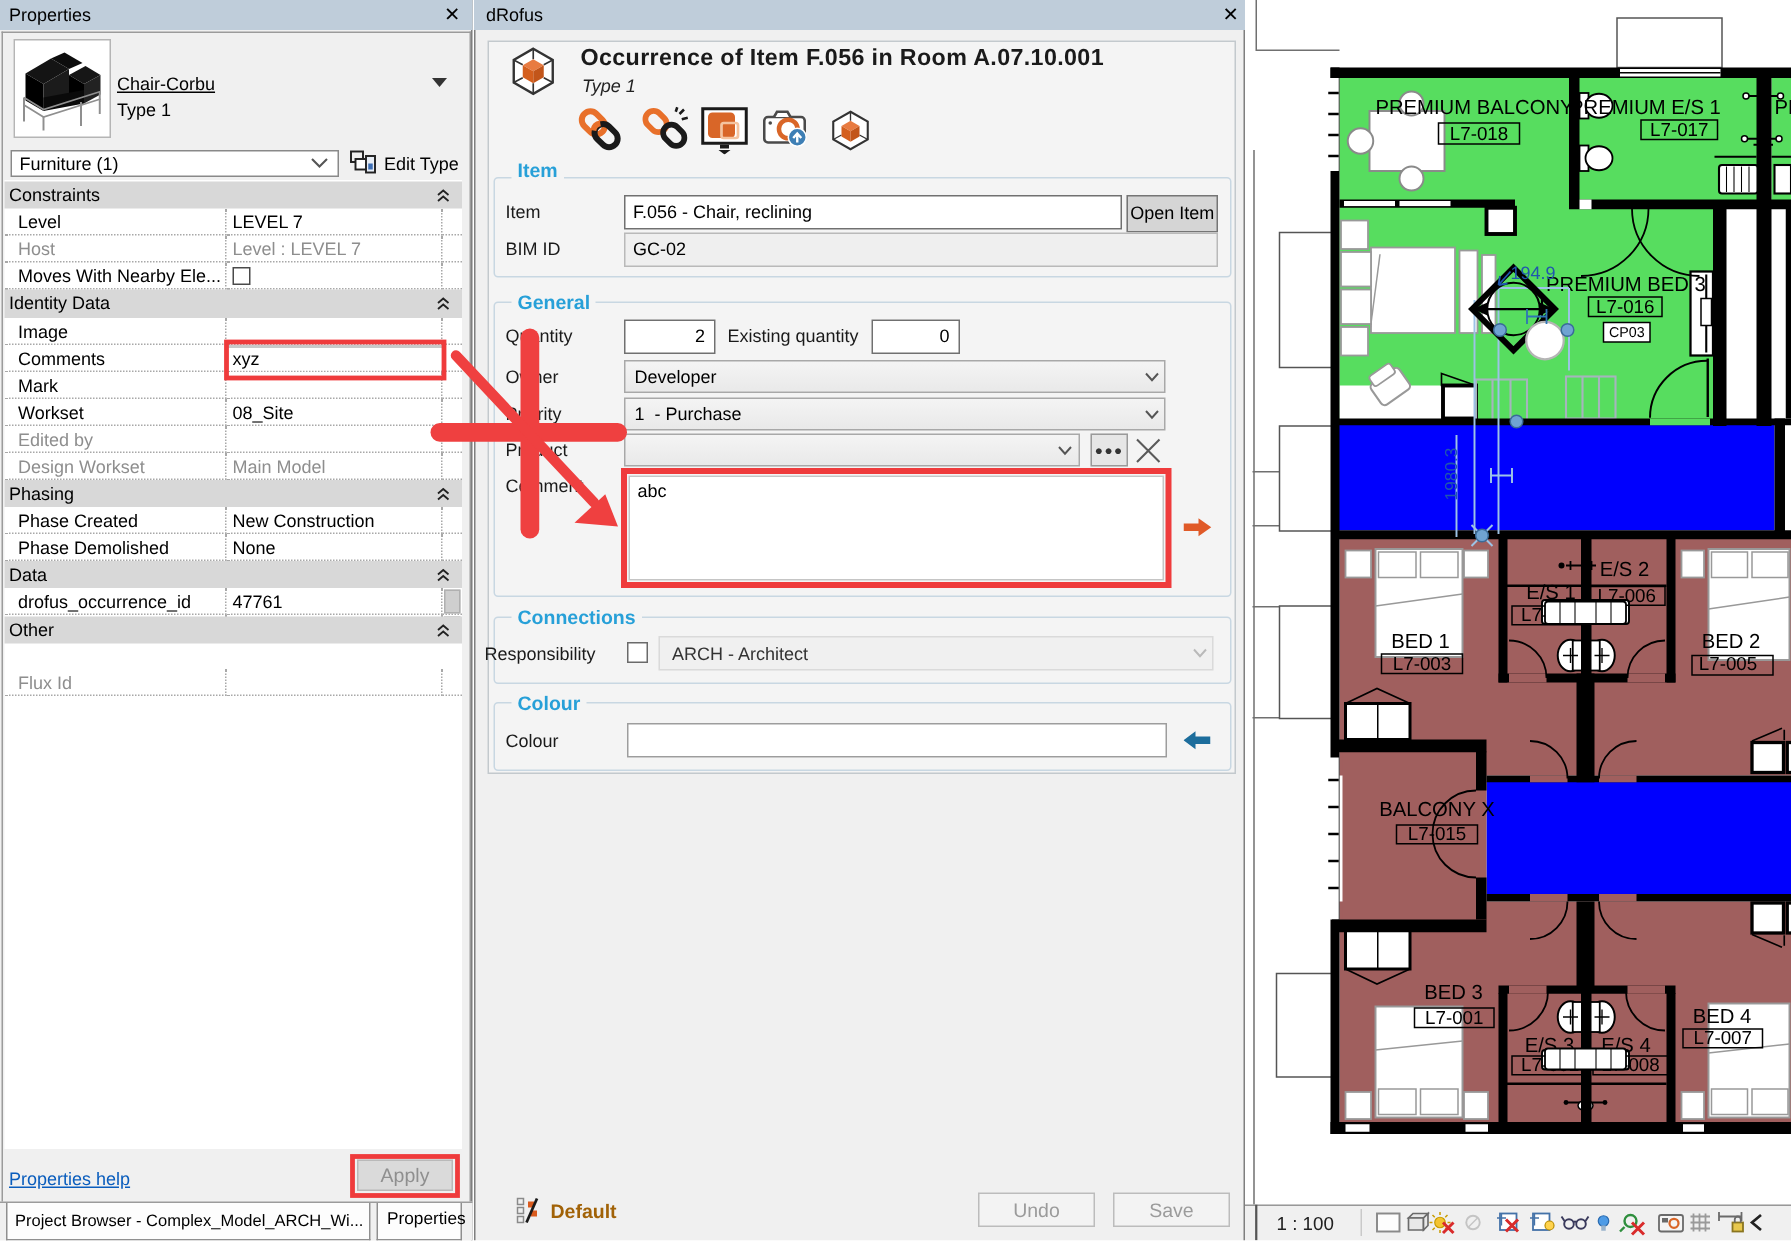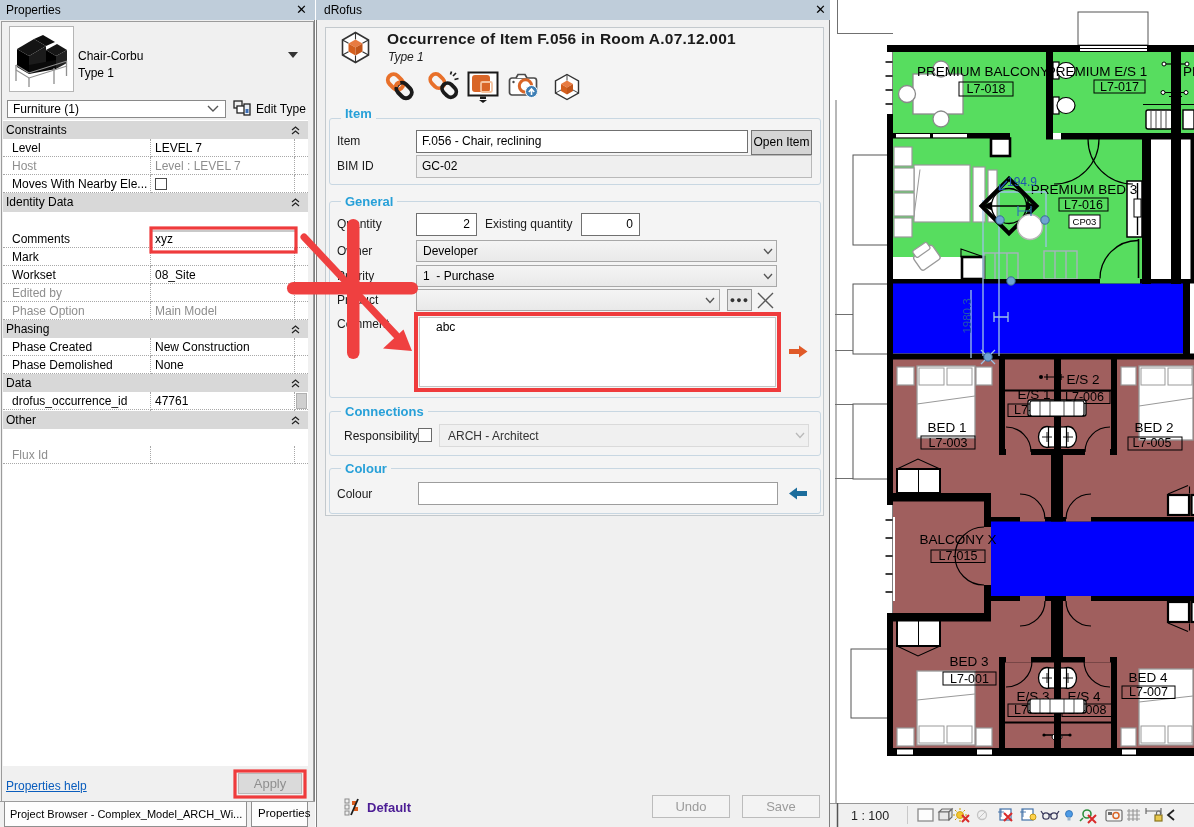--- a/index.html
+++ b/index.html
@@ -48,21 +48,21 @@
     <polygon points="36,23 47,17 57,23 46,29" fill="#161616"></polygon>
     <polygon points="36,23 36,36 46,42 46,29" fill="#000"></polygon>
     <polygon points="46,29 57,23 57,36 46,42" fill="#222"></polygon>
     <polygon points="19,38 46,33 46,42 19,47" fill="#0a0a0a"></polygon>
     <path d="M6 38 L19 46 L57 34 M6 43 L19 51 L57 39" stroke="#8f8f8f" stroke-width="1.1" fill="none"></path>
     <path d="M6 38 L6 54 M19 51 L19 60 M56.5 34 L56.5 49 M44 41 L44 57" stroke="#8f8f8f" stroke-width="1.3" fill="none"></path>
   </g>
 </svg>
 </div>
 
-<div class="abs t12" style="left:78px;top:49px;">Chair-Corbu</div>
+<div class="abs t12" style="left:78px;top:49px;text-decoration:underline;">Chair-Corbu</div>
 <div class="abs t12" style="left:78px;top:66px;">Type 1</div>
 
 <div class="abs" style="left:288px;top:52px;width:0;height:0;border-left:5px solid transparent;border-right:5px solid transparent;border-top:6px solid #333;"></div>
 
 <div class="abs" style="left:7px;top:100px;width:219px;height:18px;background:#fff;border:1px solid #898989;"></div>
 <div class="abs t12" style="left:13px;top:102px;">Furniture (1)</div>
 <svg class="abs" style="left:207px;top:105px;" width="12" height="8">
       <path d="M1 1 L6 6 L11 1" stroke="#555" stroke-width="1.4" fill="none"></path>
     </svg>
 
@@ -108,20 +108,26 @@
         <div style="position:absolute;left:152px;top:2.5px;width:12px;height:12px;background:#fff;border:1px solid #4a4a4a;"></div>
       </div>
 
   <div class="phdr" style="top:73px;height:19px;">
         <span>Identity Data</span>
         <svg class="chev" width="9" height="9">
           <path d="M1 4 L4.5 1 L8 4 M1 8 L4.5 5 L8 8" stroke="#222" stroke-width="1.2" fill="none"></path>
         </svg>
       </div>
 
+  <div class="pr" style="top:92px;">
+        <div class="c1"></div>
+        <div class="c2"></div>
+        <div class="c3"></div>
+        <div class="lb">Image</div>
+      </div>
 
   <div class="pr" style="top:110px;">
         <div class="c1"></div>
         <div class="c2"></div>
         <div class="c3"></div>
         <div class="lb">Comments</div>
         <div style="position:absolute;left:149px;top:0;width:144px;height:17px;border-top:2px solid #c9c9c9;background:#fff;"></div>
         <div class="vl">xyz</div>
       </div>
 
@@ -144,21 +150,21 @@
         <div class="c1"></div>
         <div class="c2"></div>
         <div class="c3"></div>
         <div class="lb gray">Edited by</div>
       </div>
 
   <div class="pr" style="top:182px;">
         <div class="c1"></div>
         <div class="c2"></div>
         <div class="c3"></div>
-        <div class="lb gray">Phase Option</div>
+        <div class="lb gray">Design Workset</div>
         <div class="vl gray">Main Model</div>
       </div>
 
   <div class="phdr" style="top:200px;">
         <span>Phasing</span>
         <svg class="chev" width="9" height="9">
           <path d="M1 4 L4.5 1 L8 4 M1 8 L4.5 5 L8 8" stroke="#222" stroke-width="1.2" fill="none"></path>
         </svg>
       </div>
 
@@ -240,21 +246,21 @@
     <polygon points="16.5,1.5 29.5,9 29.5,24 16.5,31.5 3.5,24 3.5,9" fill="#fff" stroke="#333" stroke-width="1.6"></polygon>
     <path d="M16.5 1.5 L16.5 8.5 M3.5 24 L9.5 20.8 M29.5 24 L23.5 20.8" stroke="#333" stroke-width="1.1"></path>
     <g>
       <polygon points="16.5,8.5 23.5,12.5 16.5,16.5 9.5,12.5" fill="#e87b41"></polygon>
       <polygon points="9.5,12.5 16.5,16.5 16.5,24.5 9.5,20.5" fill="#d45f1e"></polygon>
       <polygon points="23.5,12.5 16.5,16.5 16.5,24.5 23.5,20.5" fill="#c2551a"></polygon>
     </g>
     <path d="M16.5 31.5 L16.5 24.5 M3.5 9 L9.5 12.2 M29.5 9 L23.5 12.2" stroke="#333" stroke-width="1.1"></path>
   </svg>
 
-  <div class="abs" style="left:387px;top:30px;font-size:15.5px;font-weight:bold;letter-spacing:0.25px;color:#1a1a1a;white-space:nowrap;">Occurrence of Item F.056 in Room A.07.12.001</div>
+  <div class="abs" style="left:387px;top:30px;font-size:15.5px;font-weight:bold;letter-spacing:0.25px;color:#1a1a1a;white-space:nowrap;">Occurrence of Item F.056 in Room A.07.10.001</div>
 
   <div class="abs" style="left:388px;top:50px;font-size:12px;font-style:italic;color:#222;">Type 1</div>
 
   <svg class="abs" style="left:384px;top:71px;" width="32" height="30" viewBox="0 0 32 30">
     <g transform="rotate(45 16 15)">
       <rect x="1.5" y="9.5" width="17" height="11.5" rx="5.7" fill="none" stroke="#e8702a" stroke-width="4"></rect>
       <rect x="13.5" y="9.5" width="17" height="11.5" rx="5.7" fill="none" stroke="#1a1a1a" stroke-width="4"></rect>
       <path d="M13.5 12.2 A5.7 5.7 0 0 0 13.5 18.8" fill="none" stroke="#e8702a" stroke-width="4"></path>
     </g>
   </svg>
@@ -329,30 +335,30 @@
   <div class="cmb" style="left:416px;top:289px;width:304px;height:22px;"></div>
   <svg class="abs" style="left:705px;top:297px;" width="10" height="7">
         <path d="M1 1 L5 5.5 L9 1" stroke="#555" stroke-width="1.3" fill="none"></path>
       </svg>
   <div class="abs" style="left:727px;top:289px;width:25px;height:22px;background:#e6e6e6;border:1px solid #9a9a9a;font-size:9px;text-align:center;line-height:20px;letter-spacing:1px;color:#333;">●●●</div>
   <svg class="abs" style="left:756px;top:291px;" width="19" height="19">
         <path d="M2 2 L17 17 M17 2 L2 17" stroke="#5a5a5a" stroke-width="1.4"></path>
       </svg>
 
   <div class="glb" style="left:337px;top:317px;">Comment</div>
-  <div class="abs" style="left:419px;top:317px;width:357px;height:70px;background:#fff;border:1px solid #c5c5c5;font-size:12px;padding:2px 0 0 16px;">abc</div>
+  <div class="abs" style="left:419px;top:317px;width:357px;height:70px;background:#fff;border:1px solid #c5c5c5;font-size:12px;padding:2px 0 0 5px;">abc</div>
 
   <svg class="abs" style="left:789px;top:345px;" width="19" height="13" viewBox="0 0 19 13">
     <polygon points="0,4 10,4 10,0.5 18.5,6.5 10,12.5 10,9 0,9" fill="#e05a28"></polygon>
   </svg>
 
   <div class="gbox" style="left:329px;top:411px;width:492px;height:45px;"></div>
   <div class="blue-cap" style="left:341px;top:404px;background:#f4f4f4;padding:0 4px;">Connections</div>
 
-  <div class="glb" style="left:344px;top:429px;">Responsibility</div>
+  <div class="glb" style="left:323px;top:429px;">Responsibility</div>
   <div class="abs" style="left:418px;top:428px;width:14px;height:14px;background:#fff;border:1px solid #6a6a6a;"></div>
   <div class="abs" style="left:439px;top:424px;width:370px;height:23px;background:#f0f0f0;border:1px solid #dadada;font-size:12px;padding:4px 0 0 8px;color:#333;">ARCH - Architect</div>
   <svg class="abs" style="left:795px;top:432px;" width="10" height="7">
         <path d="M1 1 L5 5.5 L9 1" stroke="#b9b9b9" stroke-width="1.3" fill="none"></path>
       </svg>
 
   <div class="gbox" style="left:329px;top:468px;width:492px;height:46px;"></div>
   <div class="blue-cap" style="left:341px;top:461px;background:#f4f4f4;padding:0 4px;">Colour</div>
 
   <div class="glb" style="left:337px;top:487px;">Colour</div>
@@ -364,21 +370,21 @@
 
   <svg class="abs" style="left:344px;top:798px;" width="18" height="18" viewBox="0 0 18 18">
     <rect x="1" y="1" width="4" height="4" fill="none" stroke="#8a8a8a" stroke-width="1"></rect>
     <rect x="1" y="7" width="4" height="4" fill="none" stroke="#8a8a8a" stroke-width="1"></rect>
     <rect x="1" y="13" width="4" height="4" fill="none" stroke="#8a8a8a" stroke-width="1"></rect>
     <rect x="8" y="3" width="4" height="4" fill="#d95b1e"></rect>
     <rect x="10" y="9" width="4" height="4" fill="#d95b1e"></rect>
     <path d="M14 1 L7 17" stroke="#1a1a1a" stroke-width="1.8"></path>
   </svg>
 
-  <div class="abs" style="left:367px;top:800px;font-size:13px;font-weight:bold;color:#4c1d95;">Default</div>
+  <div class="abs" style="left:367px;top:800px;font-size:13px;font-weight:bold;color:#a16207;">Default</div>
 
   <div class="abs" style="left:652px;top:795px;width:78px;height:23px;background:#f3f3f3;border:1px solid #bcbcbc;font-size:13px;color:#9b9b9b;text-align:center;line-height:21px;">Undo</div>
 
   <div class="abs" style="left:742px;top:795px;width:78px;height:23px;background:#f3f3f3;border:1px solid #bcbcbc;font-size:13px;color:#9b9b9b;text-align:center;line-height:21px;">Save</div>
 </div>
 
 <div id="plan" class="abs" style="left:830px;top:0;width:364px;height:804px;">
 <svg width="364" height="804" viewBox="830 0 364 804" font-family="Liberation Sans, sans-serif">
 
   <path d="M837.5 0 V33 M837 33.5 H893 M836 100 V804 M835 314.5 H853 M835 350.5 H853 M835 404.5 H853 M835 478.5 H853" stroke="#707070" stroke-width="1" fill="none"></path>

